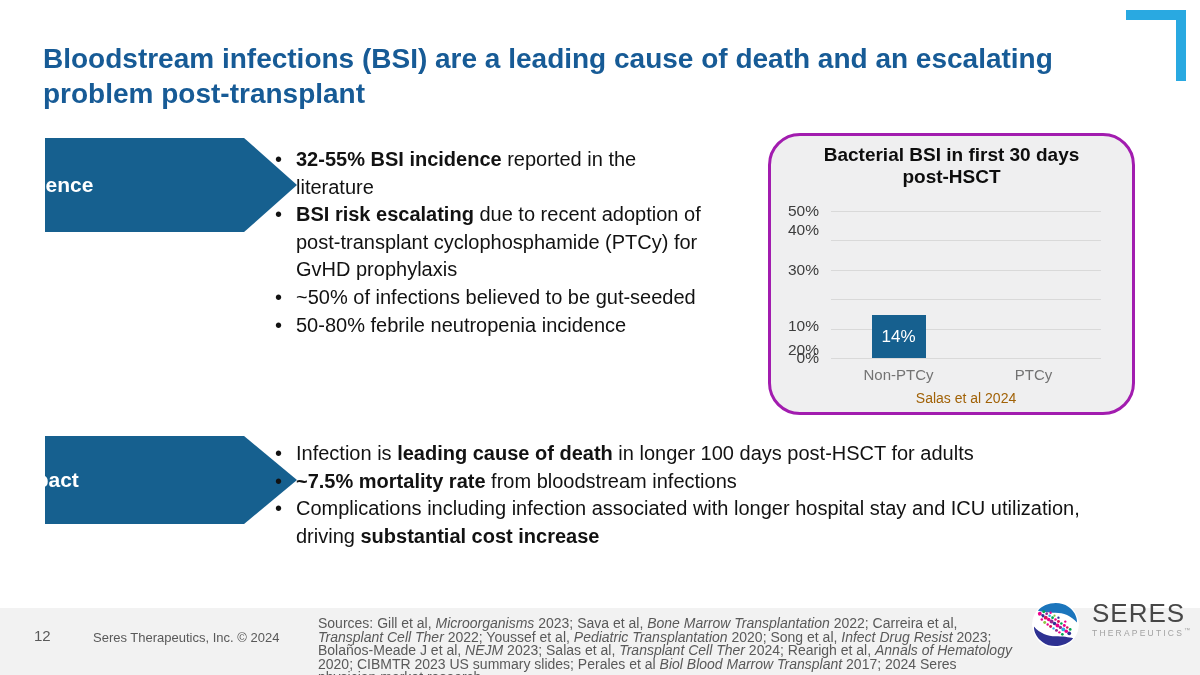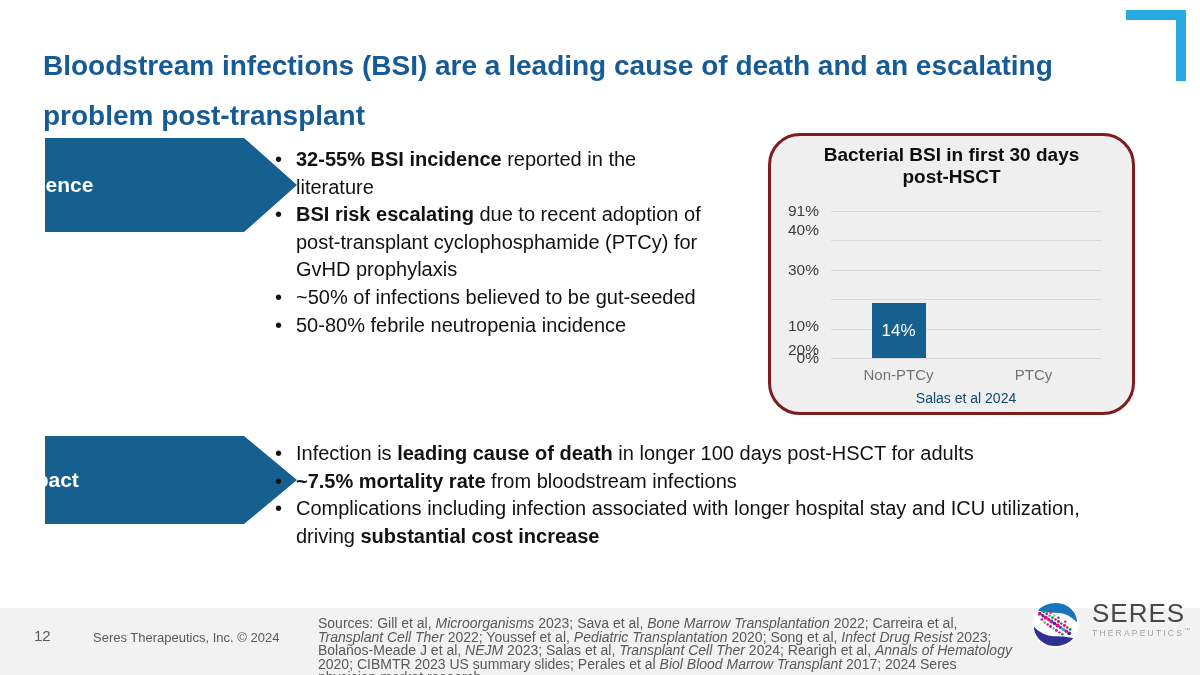--- a/index.html
+++ b/index.html
@@ -6,54 +6,54 @@
   #slide{
     position:relative;width:1200px;height:675px;background:#ffffff;
     overflow:hidden;font-family:"Liberation Sans",sans-serif;margin:0 auto;
   }
   
   .cb-h{position:absolute;left:1126px;top:10px;width:60px;height:10px;background:#29a9e1;}
   .cb-v{position:absolute;left:1176px;top:10px;width:10px;height:71px;background:#29a9e1;}
   
   .title{
     position:absolute;left:43px;top:41px;width:1115px;
-    font-size:28px;font-weight:700;color:#175b96;line-height:50px;white-space:pre-line;
+    font-size:28px;font-weight:700;color:#175b96;line-height:35px;white-space:pre-line;
   }
   
   .arrow{
     position:absolute;background:#16608f;color:#ffffff;font-weight:700;font-size:21px;
     clip-path:polygon(0 0,79% 0,100% 50%,79% 100%,0 100%);
     display:flex;align-items:center;justify-content:center;padding-right:21%;box-sizing:border-box;
   }
   .arrow.incidence{left:45px;top:138px;width:210px;height:94px;}
   .arrow.impact{left:45px;top:436px;width:212px;height:88px;}
   
   .bullets{position:absolute;margin:0;padding:0;list-style:none;font-size:20px;line-height:27.6px;color:#121212;}
   .bullets li{position:relative;padding-left:26px;}
   .bullets li::before{content:"\2022";position:absolute;left:5px;top:0;}
   #incidence-bullets{left:270px;top:146px;width:436px;}
   #impact-bullets{left:270px;top:440px;width:846px;}
   
   .chart-box{
     position:absolute;left:768px;top:133px;width:367px;height:282px;box-sizing:border-box;
-    background:#efeff0;border:3px solid #7f1d1d;border-radius:32px;
+    background:#efeff0;border:3px solid #a21caf;border-radius:32px;
   }
   .chart-title{
     position:absolute;left:0;top:8px;width:100%;text-align:center;
     font-size:19px;font-weight:700;line-height:22px;color:#0d0d0d;white-space:pre-line;
   }
   .chart-ylabels{position:absolute;left:0;top:75px;width:52px;height:147px;}
   .chart-ylabels .ytick{position:absolute;right:4px;width:100%;text-align:right;font-size:15.5px;color:#3d3d3d;}
   .chart-plot{position:absolute;left:60px;top:75px;width:270px;height:147px;}
   .gridline{position:absolute;left:0;right:0;height:1px;background:#d9d9d9;}
   .bar{position:absolute;bottom:0;display:flex;align-items:center;justify-content:center;}
   .bar-label{color:#ffffff;font-size:17px;}
   .chart-xlabels{position:absolute;left:60px;top:230px;width:270px;height:20px;}
   .chart-xlabels .xtick{position:absolute;transform:translateX(-50%);font-size:15px;color:#737373;white-space:nowrap;}
-  .chart-caption{position:absolute;left:60px;top:254px;width:270px;text-align:center;font-size:14px;color:#0c4a6e;}
+  .chart-caption{position:absolute;left:60px;top:254px;width:270px;text-align:center;font-size:14px;color:#a16207;}
   
   .footer-band{position:absolute;left:0;top:608px;width:1200px;height:67px;background:#f2f2f2;}
   .page-number{position:absolute;left:34px;top:627px;font-size:15px;color:#595959;}
   .copyright{position:absolute;left:82px;top:630px;font-size:13px;color:#595959;margin-left:11px;}
   .sources{
     position:absolute;left:318px;top:617px;width:696px;
     font-size:14px;line-height:13.5px;color:#595959;
   }
   .logo{position:absolute;left:1031px;top:600px;height:55px;display:flex;align-items:flex-start;gap:12px;}
   .logo-text{display:flex;flex-direction:column;}
@@ -86,30 +86,30 @@
 
   <div class="chart-box">
     <div class="chart-title">Bacterial BSI in first 30 days
 post-HSCT</div>
     <div class="chart-ylabels">
         <div class="ytick" style="top: 138px;">0%</div>
         <div class="ytick" style="top: 106px;">10%</div>
         <div class="ytick" style="top: 94px; margin-top: 36px;">20%</div>
         <div class="ytick" style="top: 49.8px;">30%</div>
         <div class="ytick" style="top: 10px;">40%</div>
-        <div class="ytick" style="top: -9px;">91%</div>
+        <div class="ytick" style="top: -9px;">50%</div>
       </div>
     <div class="chart-plot">
         <div class="gridline" style="top: 147px;"></div>
         <div class="gridline" style="top: 117.6px;"></div>
         <div class="gridline" style="top: 88.2px;"></div>
         <div class="gridline" style="top: 58.8px;"></div>
         <div class="gridline" style="top: 29.4px;"></div>
         <div class="gridline" style="top: 0px;"></div>
-        <div class="bar" style="left: 40.5px; width: 54px; height: 55px; background: rgb(22, 96, 143);">
+        <div class="bar" style="left: 40.5px; width: 54px; height: 43px; background: rgb(22, 96, 143);">
           <span class="bar-label">14%</span>
         </div>
       </div>
     <div class="chart-xlabels">
         <div class="xtick" style="left: 67.5px;">Non-PTCy</div>
         <div class="xtick" style="left: 202.5px;">PTCy</div>
       </div>
     <div class="chart-caption">Salas et al 2024</div>
   </div>
 

